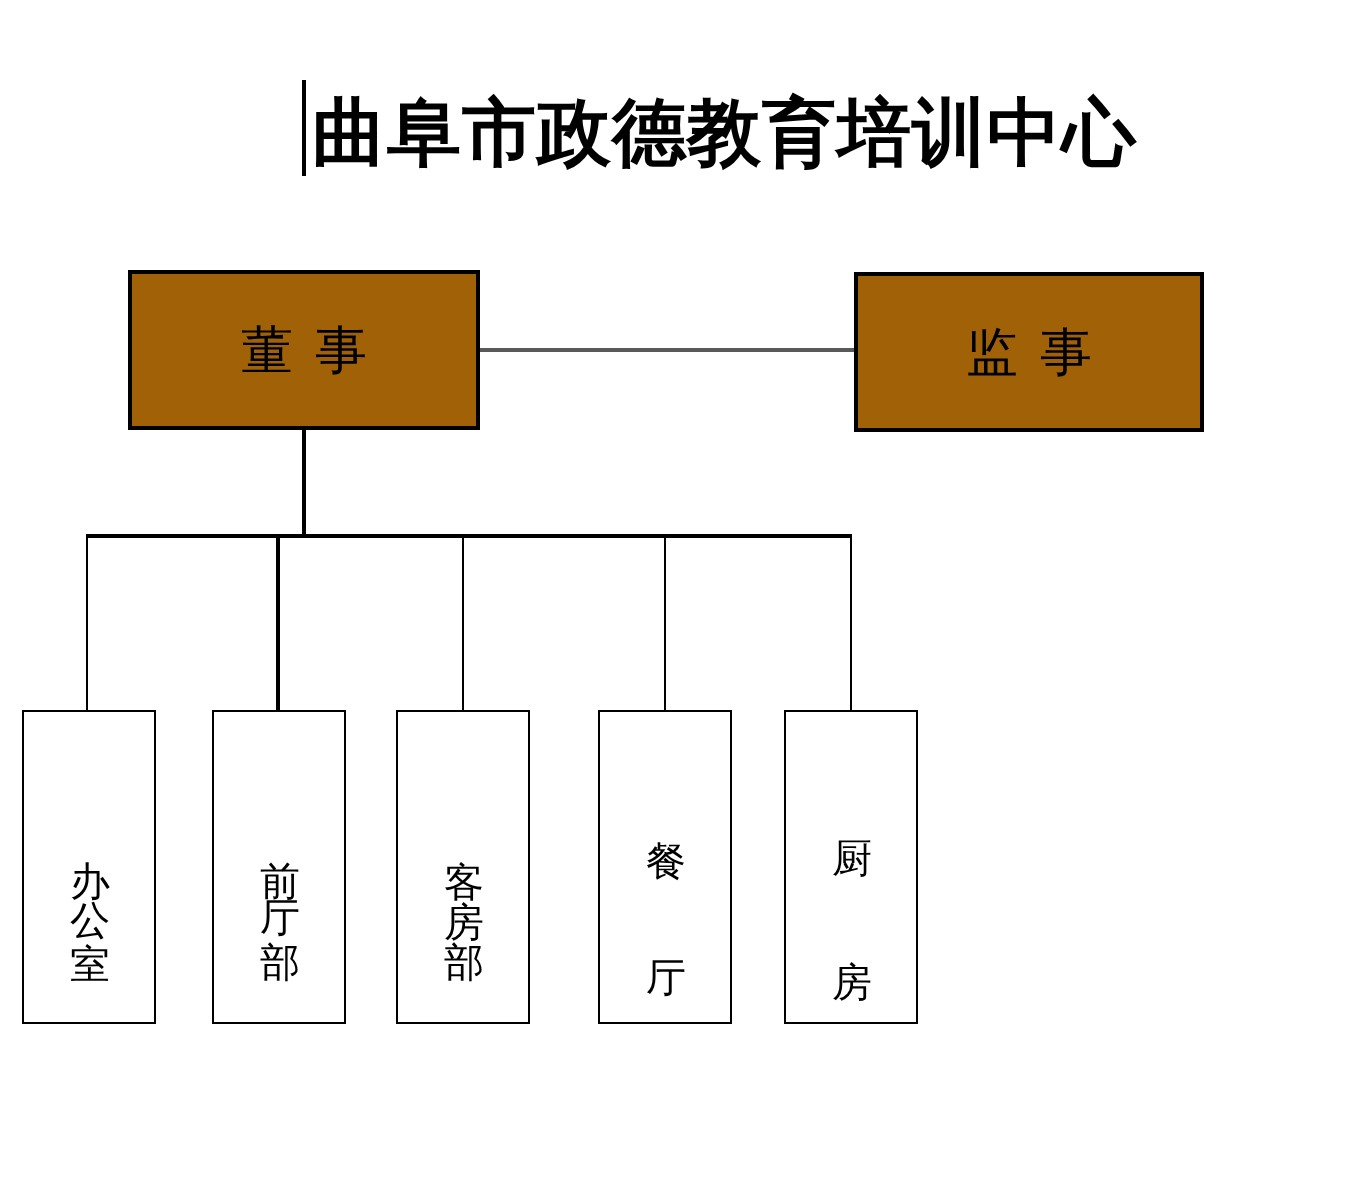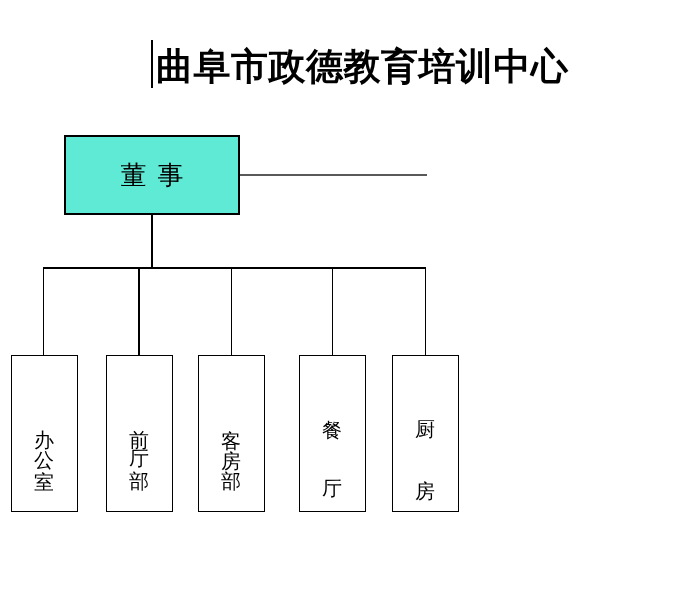--- a/index.html
+++ b/index.html
@@ -24,21 +24,21 @@
     letter-spacing: 0.5px; white-space: nowrap;
     margin: 0;
   }
 
   
   .node-box {
     position: absolute;
     border: 2px solid #000;
     box-sizing: border-box;
     display: flex; align-items: center; justify-content: center;
-    background: #5eead4;
+    background: #a16207;
   }
   .node-box.director  { left: 64px;  top: 135px; width: 176px; height: 80px; }
   .node-box.supervisor{ left: 427px; top: 136px; width: 175px; height: 80px; }
   .node-label {
     font-size: 26px; letter-spacing: 11px; padding-left: 11px;
     white-space: nowrap;
   }
 
   
   .line { position: absolute; background: #000; }
@@ -83,20 +83,23 @@
 <body>
 
 <div class="page">
 
   <div class="title-cursor"></div>
   <h1 class="page-title">曲阜市政德教育培训中心</h1>
 
   <div class="node-box director">
     <span class="node-label">董事</span>
   </div>
+  <div class="node-box supervisor">
+    <span class="node-label">监事</span>
+  </div>
 
   <div class="line connector-top"></div>
   <div class="line stem"></div>
   <div class="line rail"></div>
   <div class="line drop d1"></div>
   <div class="line drop d2"></div>
   <div class="line drop d3"></div>
   <div class="line drop d4"></div>
   <div class="line drop d5"></div>
 

